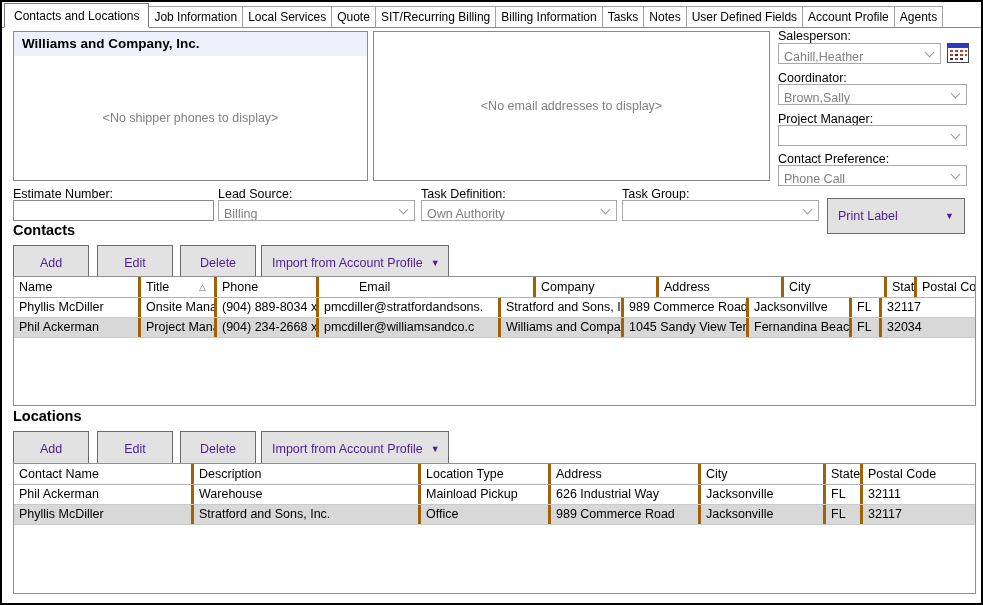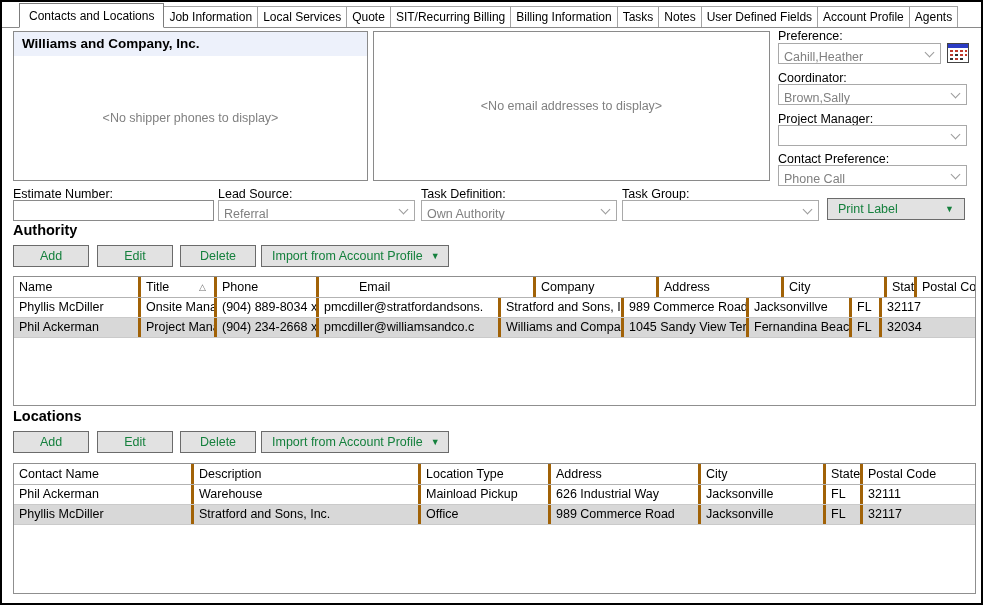--- a/index.html
+++ b/index.html
@@ -11,21 +11,21 @@
     border: 2px solid #000;
     font-family: "Liberation Sans", sans-serif;
     color: #000;
     overflow: hidden;
   }
   
   .tabbar {
     position: absolute; left:0; top:0; width:979px; height:26px;
     display:flex; align-items:flex-end;
     border-bottom:1px solid #8a8a8a;
-    background:#fff; padding-left:17px;
+    background:#fff; padding-left:2px;
   }
   .tab {
     height:21px; line-height:20px;
     padding:0 5px;
     font-size:12px;
     border:1px solid #a3a3a3; border-bottom:none;
     margin-right:-1px;
     background:#fff;
     white-space:nowrap;
     cursor:default;
@@ -72,23 +72,23 @@
     transform:rotate(45deg);
   }
   .txt {
     position:absolute; height:21px;
     border:1px solid #8a8a8a; background:#fff;
     font-size:12.5px; padding:0 4px;
   }
   .icon-btn { position:absolute; cursor:default; }
   
   .btn {
-    position:absolute; height:22px;
+    position:absolute; height:36px;
     background:#e2e2e2; border:1px solid #6b6b6b;
-    font-size:12.5px; color:#15803d;
+    font-size:12.5px; color:#4c1d95;
     display:flex; align-items:center; justify-content:center;
     white-space:nowrap; cursor:default;
   }
   .btn.menu { justify-content:space-between; padding:0 10px; }
   .btn .arrow { font-size:9px; margin-left:8px; }
   
   .heading { position:absolute; font-size:14.5px; font-weight:bold; white-space:nowrap; }
   
   .grid {
     position:absolute; background:#fff;
@@ -132,21 +132,21 @@
       <div class="panel-empty">&lt;No shipper phones to display&gt;</div>
     </div>
   </div>
 
   <div class="panel" style="left:371px; top:29px; width:397px; height:150px;">
     <div style="position:relative; height:148px;">
       <div class="panel-empty">&lt;No email addresses to display&gt;</div>
     </div>
   </div>
 
-  <div class="lbl" style="left:776px; top:27px;">Preference:</div>
+  <div class="lbl" style="left:776px; top:27px;">Salesperson:</div>
   <div class="dd" style="left:776px; top:41px; width:163px;">
     <span>Cahill,Heather</span><span class="chev"></span>
   </div>
   <span class="icon-btn" style="left:945px; top:41px;">
     <svg width="22" height="20" viewBox="0 0 22 20">
       <rect x="0.5" y="0.5" width="21" height="19" fill="#ffffff" stroke="#444444"></rect>
       <rect x="1" y="1" width="20" height="4" fill="#2b3cc4"></rect>
       <g fill="#c0392b">
         <rect x="3" y="7" width="3" height="2"></rect>
           <rect x="8" y="7" width="3" height="2"></rect>
@@ -174,36 +174,36 @@
   </div>
   <div class="lbl" style="left:776px; top:150px;">Contact Preference:</div>
   <div class="dd" style="left:776px; top:163px; width:189px;">
     <span>Phone Call</span><span class="chev"></span>
   </div>
 
   <div class="lbl" style="left:11px; top:185px;">Estimate Number:</div>
   <input class="txt" style="left: 11px; top: 198px; width: 201px;" value="">
   <div class="lbl" style="left:216px; top:185px;">Lead Source:</div>
   <div class="dd" style="left:216px; top:198px; width:197px;">
-    <span>Referral</span><span class="chev"></span>
+    <span>Billing</span><span class="chev"></span>
   </div>
   <div class="lbl" style="left:419px; top:185px;">Task Definition:</div>
   <div class="dd" style="left:419px; top:198px; width:196px;">
     <span>Own Authority</span><span class="chev"></span>
   </div>
   <div class="lbl" style="left:620px; top:185px;">Task Group:</div>
   <div class="dd" style="left:620px; top:198px; width:197px;">
     <span></span><span class="chev"></span>
   </div>
   <div class="btn menu" style="left:825px; top:196px; width:138px;">
     <span>Print Label</span>
     <span class="arrow">▼</span>
   </div>
 
-  <div class="heading" style="left:11px; top:220px;">Authority</div>
+  <div class="heading" style="left:11px; top:220px;">Contacts</div>
   <div class="btn" style="left:11px; top:243px; width:76px;">Add</div>
   <div class="btn" style="left:95px; top:243px; width:76px;">Edit</div>
   <div class="btn" style="left:178px; top:243px; width:76px;">Delete</div>
   <div class="btn menu" style="left:259px; top:243px; width:188px;">
     <span>Import from Account Profile</span>
     <span class="arrow">▼</span>
   </div>
   <div class="grid" style="left:11px; top:274px; width:963px; height:130px;">
       <div class="grid-row header">
         <div class="grid-cell" style="width: 127px;">

